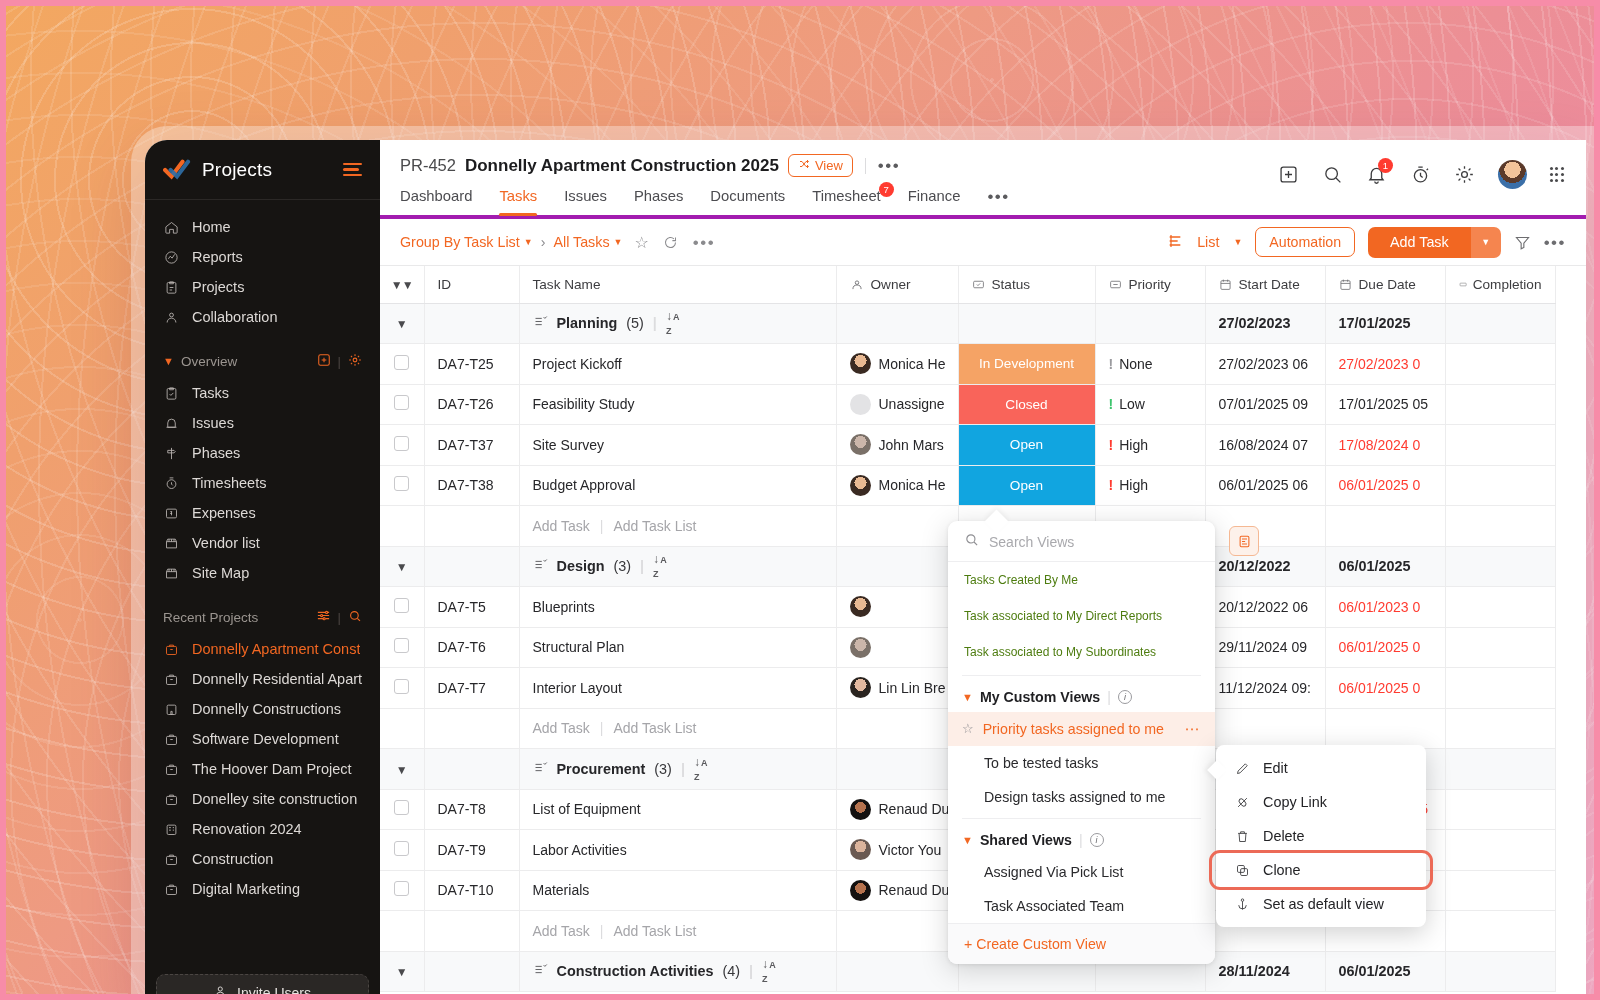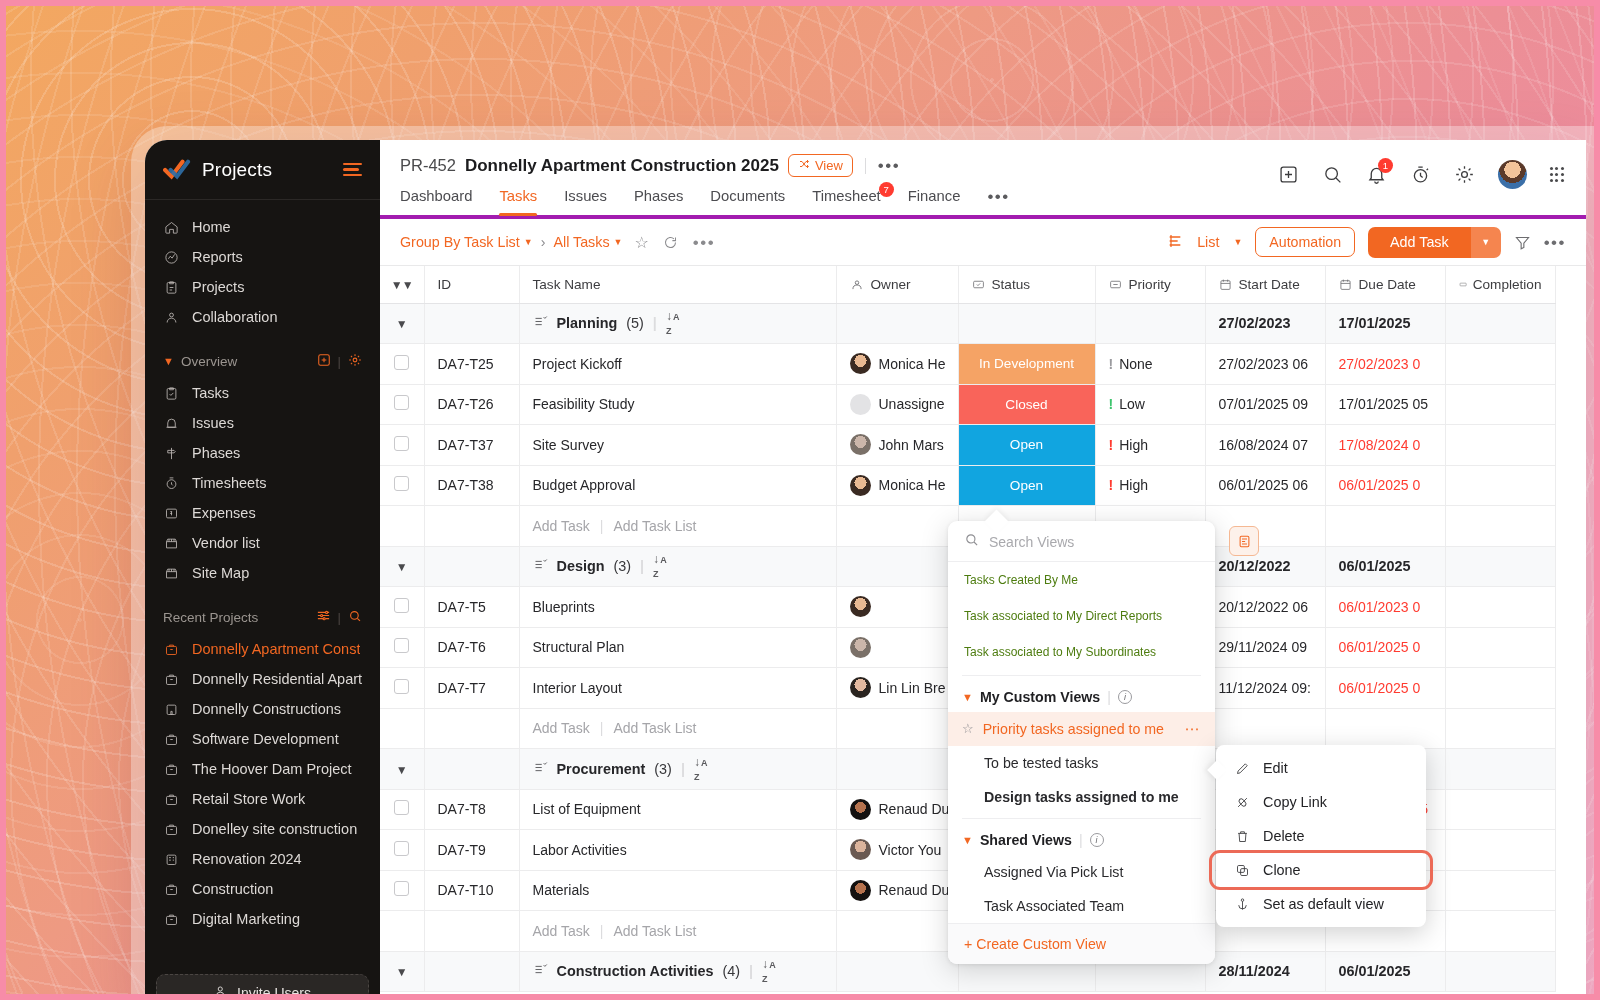--- a/index.html
+++ b/index.html
@@ -397,30 +397,20 @@
         <span class="txt">The Hoover Dam Project</span>
       </div>
       <div class="sb-item">
         <span class="sb-ico">
             <svg viewBox="0 0 24 24">
               <rect x="4" y="7" width="16" height="13" rx="2"></rect>
               <path d="M9 7V5h6v2"></path>
               <path d="M10 12h4"></path>
             </svg>
           </span>
-        <span class="txt">Retail Store Work</span>
-      </div>
-      <div class="sb-item">
-        <span class="sb-ico">
-            <svg viewBox="0 0 24 24">
-              <rect x="4" y="7" width="16" height="13" rx="2"></rect>
-              <path d="M9 7V5h6v2"></path>
-              <path d="M10 12h4"></path>
-            </svg>
-          </span>
         <span class="txt">Donelley site construction</span>
       </div>
       <div class="sb-item">
         <span class="sb-ico">
             <svg viewBox="0 0 24 24">
               <rect x="5" y="5" width="14" height="15" rx="2"></rect>
               <path d="M8 9h3M8 13h3M14 9h2M14 13h2"></path>
             </svg>
           </span>
         <span class="txt">Renovation 2024</span>
@@ -1033,21 +1023,21 @@
         </div>
         <div class="vrow sel">
           <span class="star">☆</span>
           <span class="nm">Priority tasks assigned to me</span>
           <span class="more">⋯</span>
         </div>
         <div class="vrow">
           <span class="nm" style="margin-left:22px;">To be tested tasks</span>
         </div>
         <div class="vrow">
-          <span class="nm" style="margin-left:22px;font-weight:bold;">Design tasks assigned to me</span>
+          <span class="nm" style="margin-left:22px;">Design tasks assigned to me</span>
         </div>
         <div class="vdiv"></div>
         <div class="vsection">
           <span class="chev">▼</span>
           <span>Shared Views</span>
           <span class="bar">|</span>
           <span class="info">i</span>
         </div>
         <div class="vrow">
           <span class="nm" style="margin-left:22px;">Assigned Via Pick List</span>

